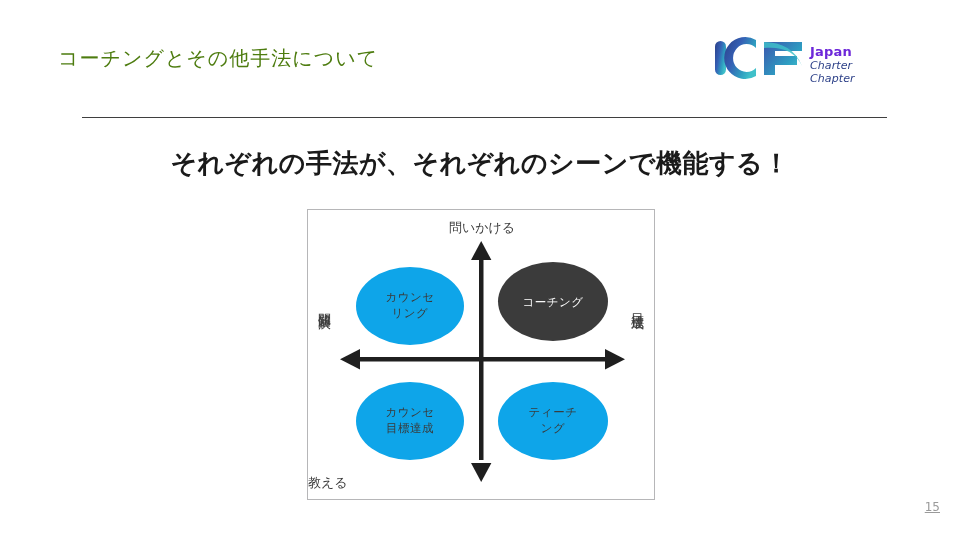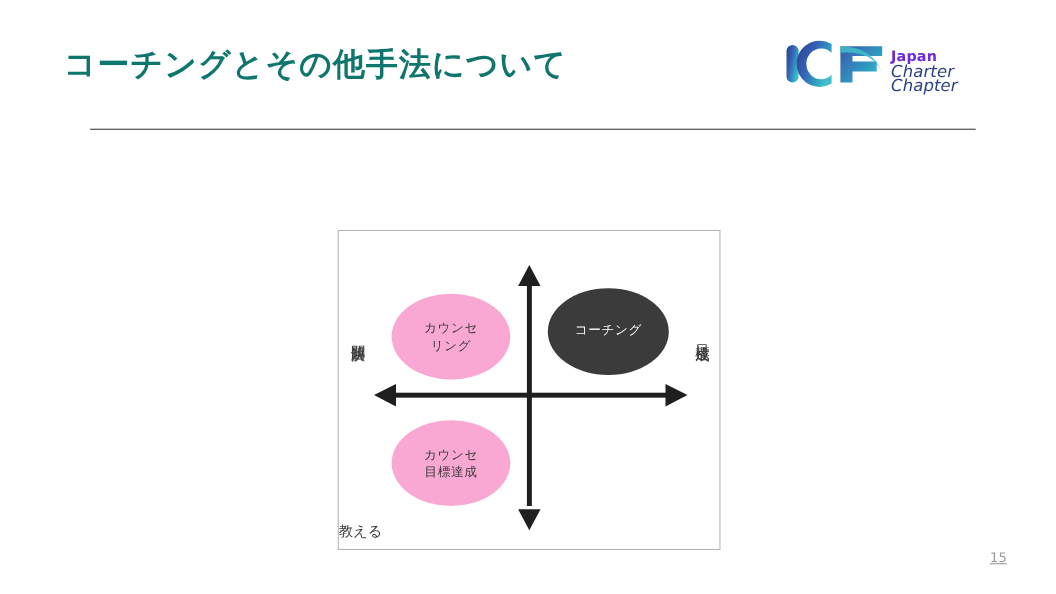--- a/index.html
+++ b/index.html
@@ -20,25 +20,25 @@
     width: 960px;
     height: 540px;
     background: #ffffff;
   }
 
   
   .slide-title {
     position: absolute;
     left: 58px;
     top: 38px;
-    font-size: 29px;
+    font-size: 20px;
     line-height: 40px;
     letter-spacing: 1px;
-    color: #0f766e;
-    font-weight: 700;
+    color: #4d7c0f;
+    font-weight: 400;
     white-space: nowrap;
   }
   .title-rule {
     position: absolute;
     left: 82px;
     top: 117px;
     width: 805px;
     height: 1px;
     background: #3f3f3f;
   }
@@ -65,21 +65,21 @@
     width: 84px;
   }
   .logo-japan {
     font-size: 13px;
     font-weight: bold;
     color: #6d28d9;
     line-height: 15px;
     letter-spacing: 0.2px;
   }
   .logo-charter {
-    font-size: 15px;
+    font-size: 11px;
     font-style: italic;
     color: #2b3f87;
     line-height: 13px;
     letter-spacing: 0.1px;
   }
 
   
   .lead {
     position: absolute;
     left: 0;
@@ -164,27 +164,27 @@
     display: flex;
     align-items: center;
     justify-content: center;
     text-align: center;
     border-radius: 50%;
     font-size: 11.5px;
     line-height: 16px;
     letter-spacing: 0.5px;
   }
   .bubble.light {
-    background: #f9a8d4;
+    background: #0ea5e9;
     color: #3a3a3a;
+    font-family: Liberation Mono, monospace;
   }
   .bubble.dark {
     background: #3b3b3b;
     color: #ffffff;
-    font-family: Liberation Mono, monospace;
   }
   .bubble-counseling {
     left: 48px;
     top: 57px;
     width: 108px;
     height: 78px;
   }
   .bubble-coaching {
     left: 190px;
     top: 52px;
@@ -207,21 +207,21 @@
     display: block;
     padding: 0 6px;
   }
 
   
   .page-number {
     position: absolute;
     left: 900px;
     top: 500px;
     width: 40px;
-    text-align: left;
+    text-align: right;
     font-size: 12px;
     color: #9a9a9a;
     text-decoration: underline;
   }
 </style>
 </head>
 <body>
 
 <div class="slide">
 
@@ -247,24 +247,26 @@
       <path d="M44 12 A 13.5 14 0 1 0 44 32 L44 40 A 21 21 0 1 1 44 4 Z" fill="url(#icfgrad)"></path>
       <path d="M52 6 L90 6 L90 15 L63 15 L63 20 L85 20 L85 29 L63 29 L63 39 L52 39 Z" fill="url(#icfgrad2)"></path>
       <path d="M52 6 C70 6 84 14 90 30 C84 16 70 10 52 12 Z" fill="#3fc0c9" opacity="0.85"></path>
     </svg>
     <div class="logo-text">
       <div class="logo-japan">Japan</div>
       <div class="logo-charter">Charter Chapter</div>
     </div>
   </div>
 
+  <div class="lead">それぞれの手法が、それぞれのシーンで機能する！</div>
 
   <div class="matrix">
     <div class="matrix-inner">
 
+      <div class="axis-label axis-top">問いかける</div>
       <div class="axis-label axis-bottom">教える</div>
       <div class="axis-label axis-left">問題解決</div>
       <div class="axis-label axis-right">目標達成</div>
 
       <svg class="cross-svg" viewBox="0 0 348 291">
 
         <rect x="171" y="42" width="4.5" height="208" fill="#1f1f1f"></rect>
 
         <polygon points="173.2,31 163,50 183.4,50" fill="#1f1f1f"></polygon>
 
@@ -290,19 +292,25 @@
         </div>
       </div>
 
       <div class="bubble light bubble-consulting">
         <div>
           <span>カウンセ</span>
           <span>目標達成</span>
         </div>
       </div>
 
+      <div class="bubble light bubble-teaching">
+        <div>
+          <span>ティーチ</span>
+          <span>ング</span>
+        </div>
+      </div>
 
     </div>
   </div>
 
   <div class="page-number">15</div>
 
 </div>
 
 </body></html>

